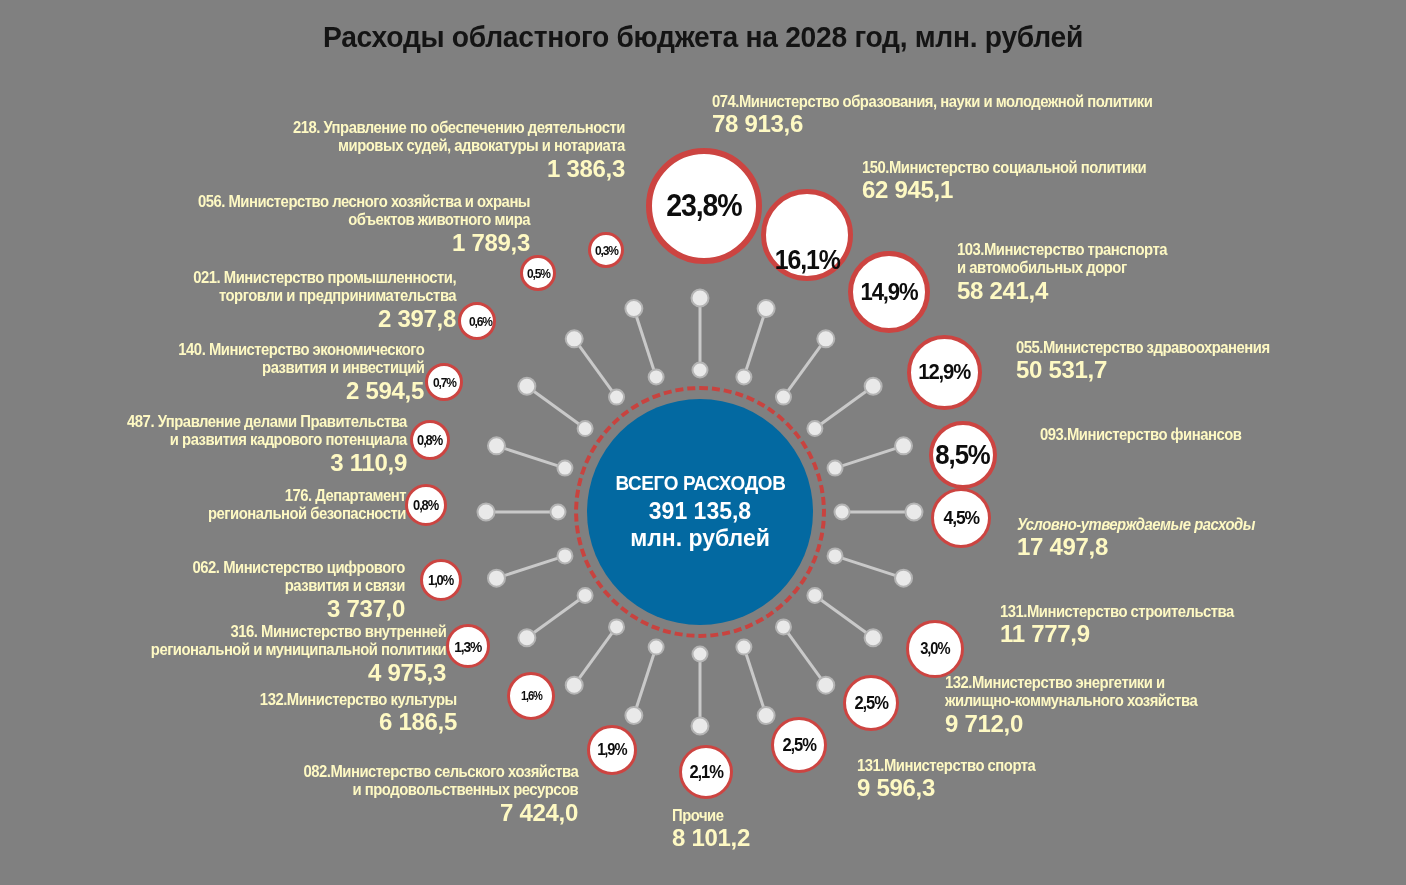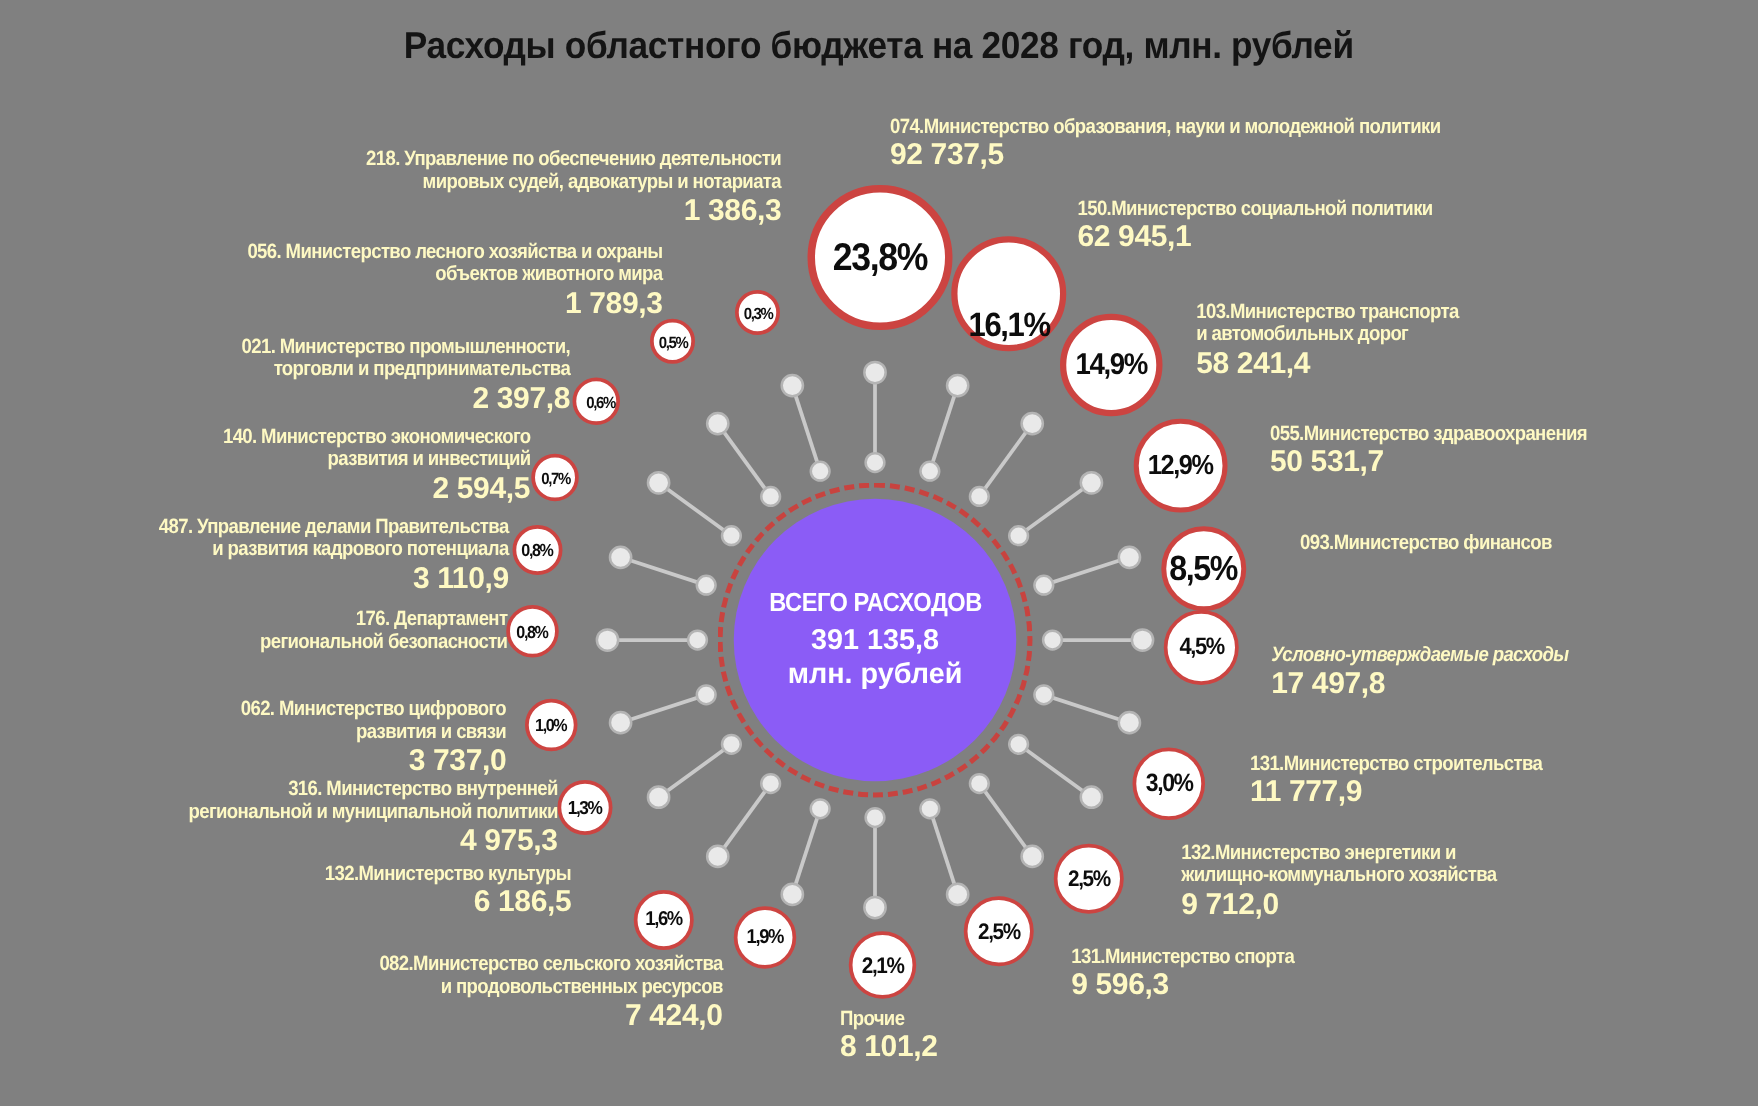--- a/index.html
+++ b/index.html
@@ -33,21 +33,21 @@
     left:574px;top:386px;
     border-radius:50%;
     border:4px dashed #c8433f;
     box-sizing:border-box;
   }
   .center-disc{
     position:absolute;
     width:226px;height:226px;
     left:587px;top:399px;
     border-radius:50%;
-    background:#8b5cf6;
+    background:#0369a1;
     display:flex;flex-direction:column;
     align-items:center;justify-content:center;
     color:#fff;text-align:center;
     line-height:1.18;
   }
   .center-disc .c1{font-size:21px;font-weight:bold;letter-spacing:-0.4px;transform:scaleX(0.9);}
   .center-disc .c2{font-size:23px;font-weight:bold;margin-top:2px;}
   .center-disc .c3{font-size:23px;font-weight:bold;}
 
   
@@ -170,36 +170,36 @@
       </div>
       <div class="bub" style="width: 75px; height: 75px; left: 906.5px; top: 334.5px; font-size: 22px; border-width: 4px;">
         <span>12,9%</span>
       </div>
       <div class="bub" style="width: 68px; height: 68px; left: 929px; top: 421px; font-size: 28px; border-width: 4px;">
         <span>8,5%</span>
       </div>
       <div class="bub" style="width: 60px; height: 60px; left: 931px; top: 488px; font-size: 19px; border-width: 3px;">
         <span>4,5%</span>
       </div>
-      <div class="bub" style="width: 58px; height: 58px; left: 906px; top: 598px; font-size: 20px; border-width: 3px;">
+      <div class="bub" style="width: 58px; height: 58px; left: 906px; top: 620px; font-size: 16px; border-width: 3px;">
         <span>3,0%</span>
       </div>
       <div class="bub" style="width: 56px; height: 56px; left: 843px; top: 675px; font-size: 18px; border-width: 3px;">
         <span>2,5%</span>
       </div>
       <div class="bub" style="width: 56px; height: 56px; left: 771px; top: 717px; font-size: 18px; border-width: 3px;">
         <span>2,5%</span>
       </div>
       <div class="bub" style="width: 54px; height: 54px; left: 679px; top: 745px; font-size: 18px; border-width: 3px;">
         <span>2,1%</span>
       </div>
       <div class="bub" style="width: 50px; height: 50px; left: 587px; top: 725px; font-size: 16px; border-width: 3px;">
         <span>1,9%</span>
       </div>
-      <div class="bub" style="width: 48px; height: 48px; left: 507px; top: 712px; font-size: 16px; border-width: 3px;">
+      <div class="bub" style="width: 48px; height: 48px; left: 507px; top: 672px; font-size: 12px; border-width: 3px;">
         <span>1,6%</span>
       </div>
       <div class="bub" style="width: 44px; height: 44px; left: 446px; top: 624px; font-size: 15px; border-width: 3px;">
         <span>1,3%</span>
       </div>
       <div class="bub" style="width: 42px; height: 42px; left: 420px; top: 559px; font-size: 14px; border-width: 3px;">
         <span>1,0%</span>
       </div>
       <div class="bub" style="width: 42px; height: 42px; left: 405px; top: 484px; font-size: 14px; border-width: 3px;">
         <span>0,8%</span>
@@ -216,21 +216,21 @@
       <div class="bub" style="width: 36px; height: 36px; left: 520px; top: 255px; font-size: 13px; border-width: 3px;">
         <span>0,5%</span>
       </div>
       <div class="bub" style="width: 36px; height: 36px; left: 588px; top: 232px; font-size: 13px; border-width: 3px;">
         <span>0,3%</span>
       </div>
     </div>
   <div id="labels">
       <div class="lab right" style="left: 712px; top: 92px;">
         <div class="nm">074.Министерство образования, науки и молодежной политики</div>
-        <div class="vl">92 737,5</div>
+        <div class="vl">78 913,6</div>
       </div>
       <div class="lab right" style="left: 862px; top: 158px;">
         <div class="nm">150.Министерство социальной политики</div>
         <div class="vl">62 945,1</div>
       </div>
       <div class="lab right" style="left: 957px; top: 240px;">
         <div class="nm">103.Министерство транспорта</div>
         <div class="nm">и автомобильных дорог</div>
         <div class="vl">58 241,4</div>
       </div>

